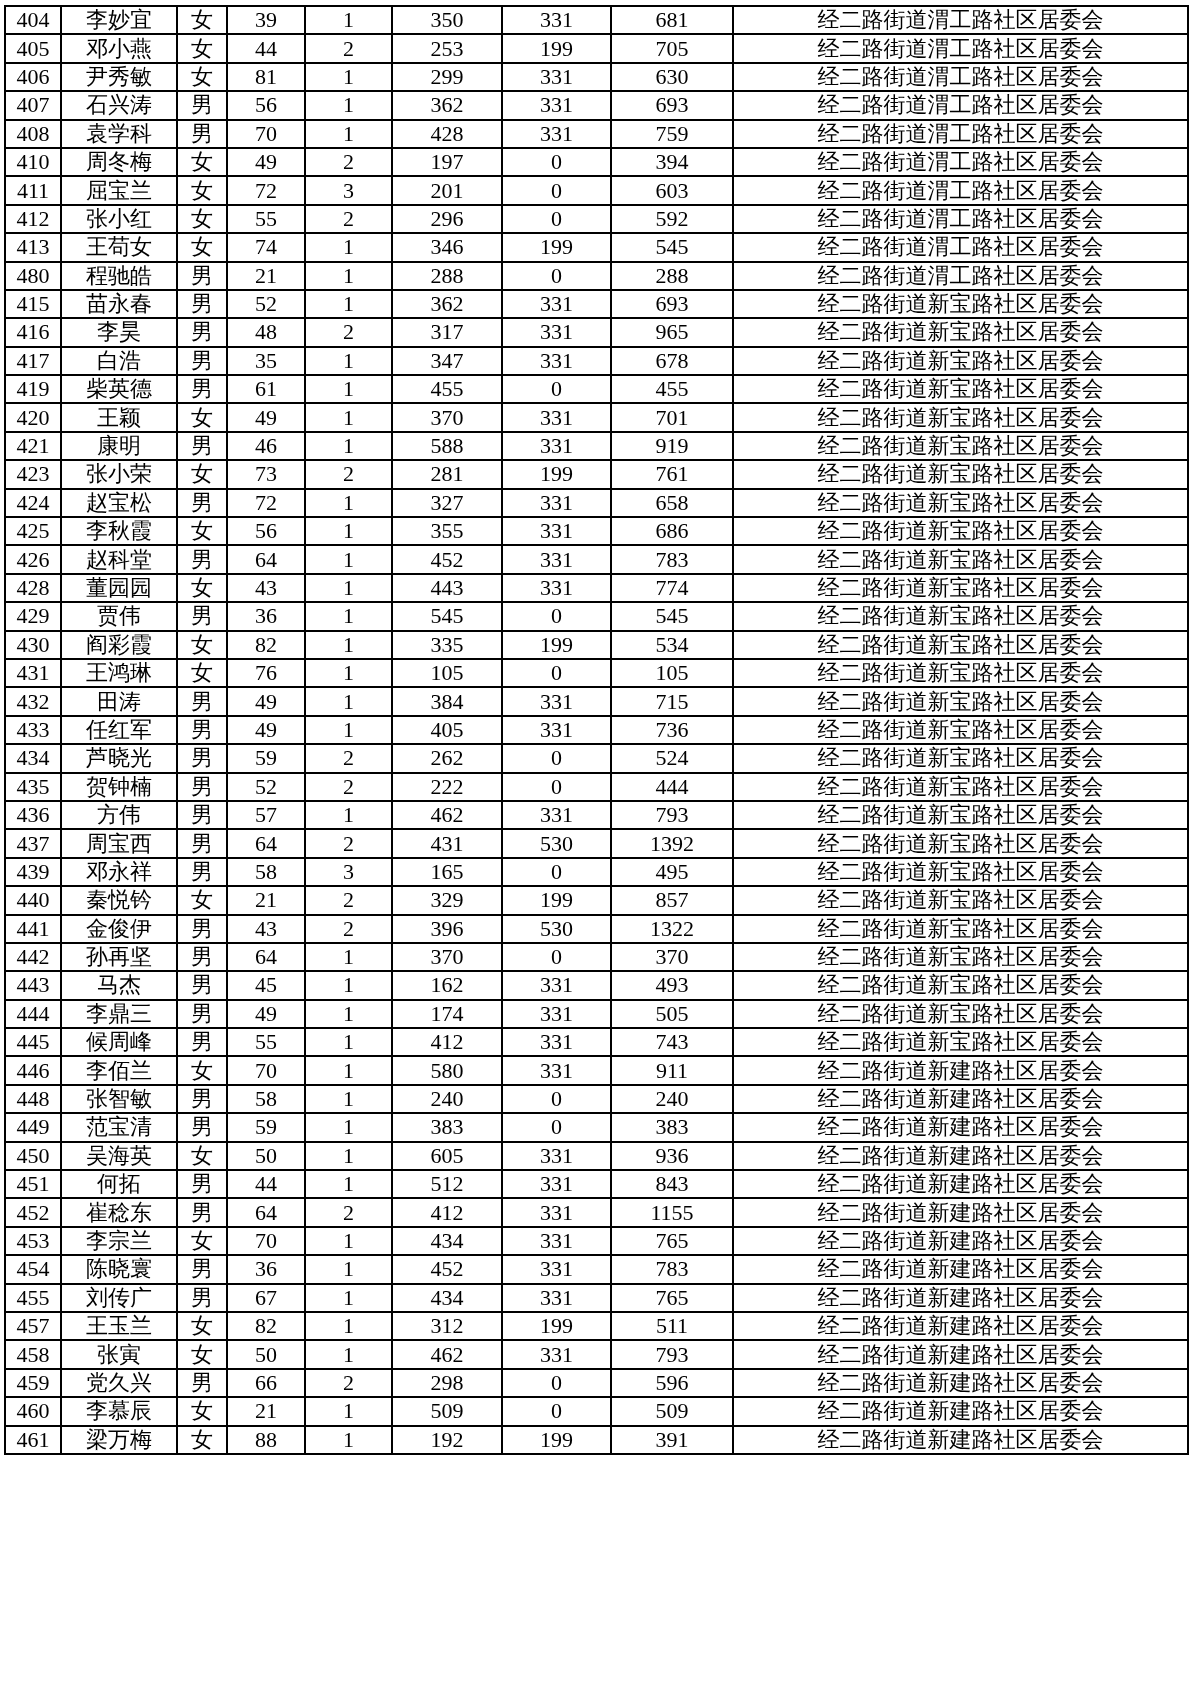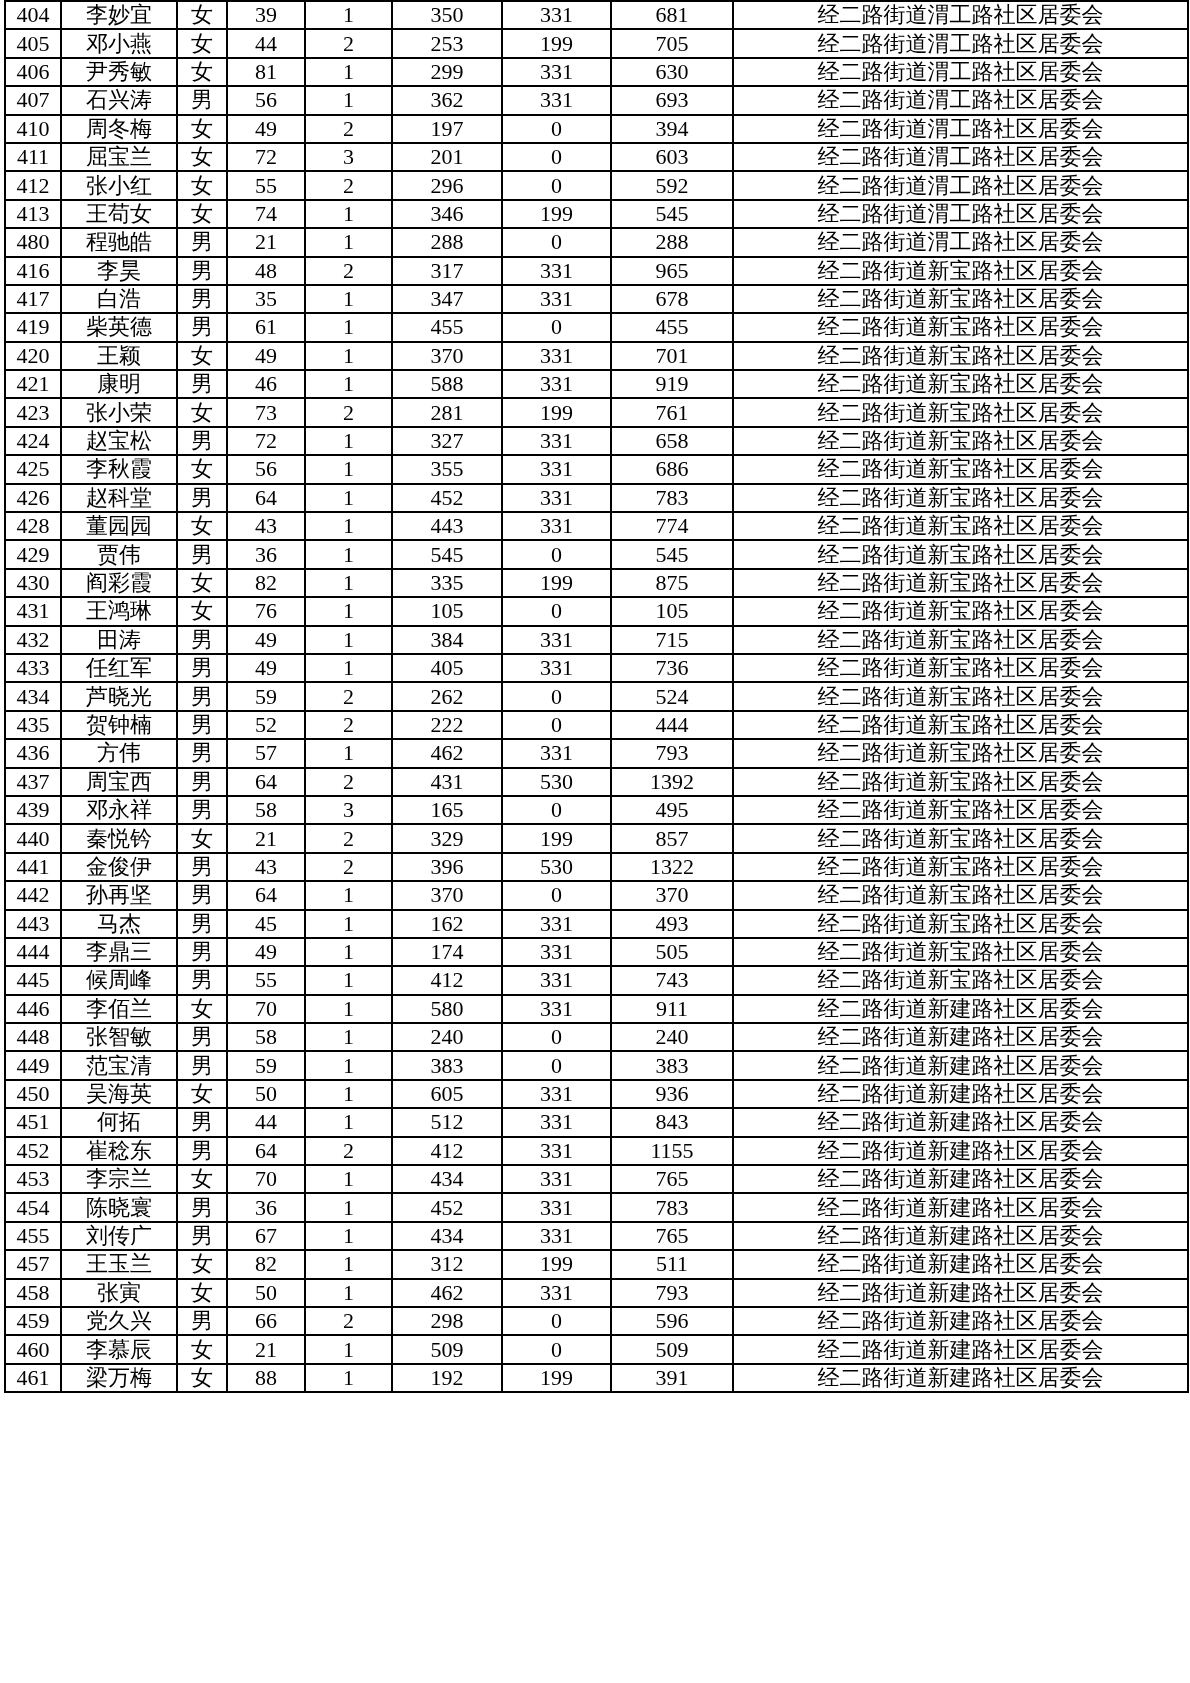--- a/index.html
+++ b/index.html
@@ -12,20 +12,21 @@
   }
   body {
     font-family: "Liberation Serif", "DejaVu Serif", serif;
     color: #000000;
   }
   .page {
     position: relative;
     width: 1190px;
     height: 1683px;
     box-sizing: border-box;
+    padding-top: 5px;
     padding-left: 4px;
   }
   table.roster {
     border-collapse: collapse;
     table-layout: fixed;
     width: 1183px;
   }
   table.roster td {
     border: 2px solid #000000;
     height: 26.4px;
@@ -102,20 +103,31 @@
           <td>石兴涛</td>
           <td>男</td>
           <td>56</td>
           <td>1</td>
           <td>362</td>
           <td>331</td>
           <td>693</td>
           <td>经二路街道渭工路社区居委会</td>
         </tr>
         <tr>
+          <td>408</td>
+          <td>袁学科</td>
+          <td>男</td>
+          <td>70</td>
+          <td>1</td>
+          <td>428</td>
+          <td>331</td>
+          <td>759</td>
+          <td>经二路街道渭工路社区居委会</td>
+        </tr>
+        <tr>
           <td>410</td>
           <td>周冬梅</td>
           <td>女</td>
           <td>49</td>
           <td>2</td>
           <td>197</td>
           <td>0</td>
           <td>394</td>
           <td>经二路街道渭工路社区居委会</td>
         </tr>
@@ -157,20 +169,31 @@
           <td>程驰皓</td>
           <td>男</td>
           <td>21</td>
           <td>1</td>
           <td>288</td>
           <td>0</td>
           <td>288</td>
           <td>经二路街道渭工路社区居委会</td>
         </tr>
         <tr>
+          <td>415</td>
+          <td>苗永春</td>
+          <td>男</td>
+          <td>52</td>
+          <td>1</td>
+          <td>362</td>
+          <td>331</td>
+          <td>693</td>
+          <td>经二路街道新宝路社区居委会</td>
+        </tr>
+        <tr>
           <td>416</td>
           <td>李昊</td>
           <td>男</td>
           <td>48</td>
           <td>2</td>
           <td>317</td>
           <td>331</td>
           <td>965</td>
           <td>经二路街道新宝路社区居委会</td>
         </tr>
@@ -285,21 +308,21 @@
           <td>经二路街道新宝路社区居委会</td>
         </tr>
         <tr>
           <td>430</td>
           <td>阎彩霞</td>
           <td>女</td>
           <td>82</td>
           <td>1</td>
           <td>335</td>
           <td>199</td>
-          <td>875</td>
+          <td>534</td>
           <td>经二路街道新宝路社区居委会</td>
         </tr>
         <tr>
           <td>431</td>
           <td>王鸿琳</td>
           <td>女</td>
           <td>76</td>
           <td>1</td>
           <td>105</td>
           <td>0</td>

